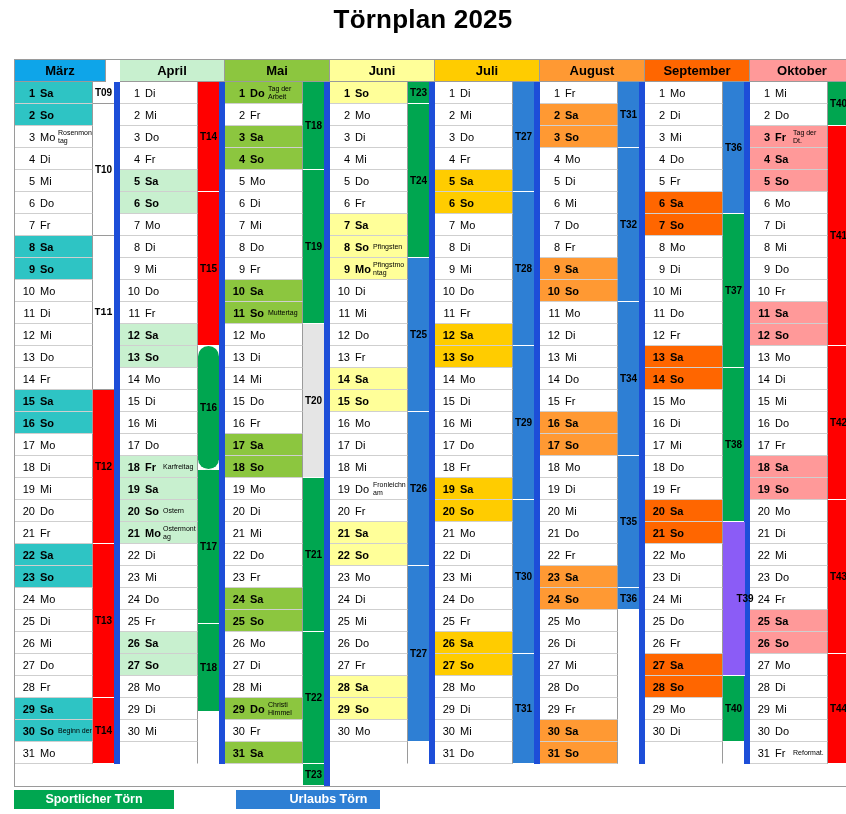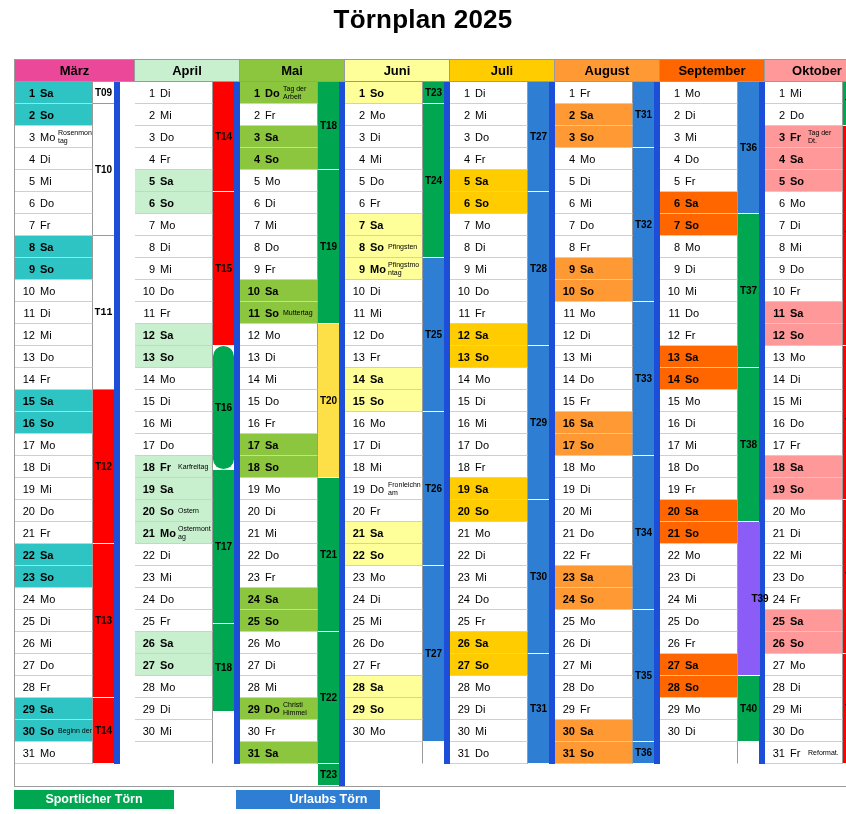--- a/index.html
+++ b/index.html
@@ -79,21 +79,21 @@
 </style>
 </head>
 <body>
 
 <div id="page">
 
   <div id="title">Törnplan 2025</div>
 
   <div id="cal">
       <div class="monthcol">
-        <div class="hdr" style="background: #ec4899; width: 120px;">März</div>
+        <div class="hdr" style="background: #0ea5e9; width: 91px;">März</div>
         <div class="body">
           <div class="days">
             <div class="day" style="background: rgb(46, 196, 196);">
               <span class="dnum bold">1</span>
               <span class="dwd bold">Sa</span>
             </div>
             <div class="day" style="background: rgb(46, 196, 196);">
               <span class="dnum bold">2</span>
               <span class="dwd bold">So</span>
             </div>
@@ -493,21 +493,21 @@
               <span class="dwd">Fr</span>
             </div>
             <div class="day" style="background: rgb(140, 198, 63);">
               <span class="dnum bold">31</span>
               <span class="dwd bold">Sa</span>
             </div>
           </div>
           <div class="bar">
             <div class="seg" style="height: 88px; background: rgb(0, 166, 80);">T18</div>
             <div class="seg" style="height: 154px; background: rgb(0, 166, 80);">T19</div>
-            <div class="seg" style="height: 154px; background: #fde047;">T20</div>
+            <div class="seg" style="height: 154px; background: #e5e5e5;">T20</div>
             <div class="seg" style="height: 154px; background: rgb(0, 166, 80);">T21</div>
             <div class="seg" style="height: 132px; background: rgb(0, 166, 80);">T22</div>
             <div class="seg" style="height: 22px; background: rgb(0, 166, 80);">T23</div>
           </div>
         </div>
       </div>
       <div class="monthcol">
         <div class="hdr" style="background: rgb(255, 255, 153); width: 105px;">Juni</div>
         <div class="body">
           <div class="days">
@@ -909,21 +909,20 @@
               <span class="dwd bold">Sa</span>
             </div>
             <div class="day" style="background: rgb(255, 153, 51);">
               <span class="dnum bold">31</span>
               <span class="dwd bold">So</span>
             </div>
           </div>
           <div class="bar">
             <div class="seg" style="height: 66px; background: rgb(46, 127, 212);">T31</div>
             <div class="seg" style="height: 154px; background: rgb(46, 127, 212);">T32</div>
-            <div class="seg" style="height: 154px; background: rgb(46, 127, 212);">T33</div>
             <div class="seg" style="height: 154px; background: rgb(46, 127, 212);">T34</div>
             <div class="seg" style="height: 132px; background: rgb(46, 127, 212);">T35</div>
             <div class="seg" style="height: 22px; background: rgb(46, 127, 212);">T36</div>
           </div>
         </div>
       </div>
       <div class="monthcol">
         <div class="hdr" style="background: rgb(255, 102, 0); width: 105px;">September</div>
         <div class="body">
           <div class="days">

